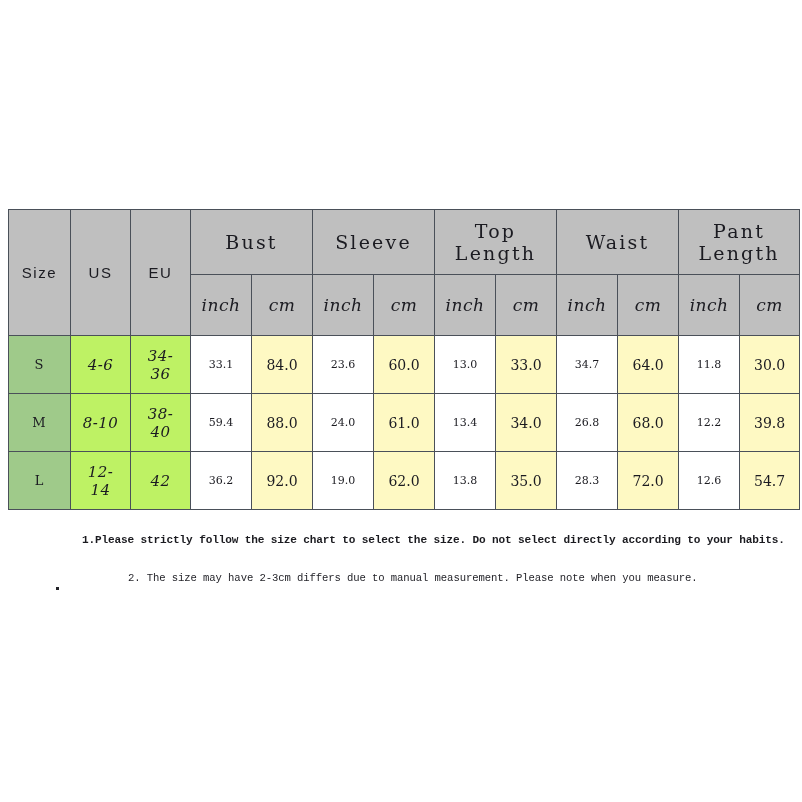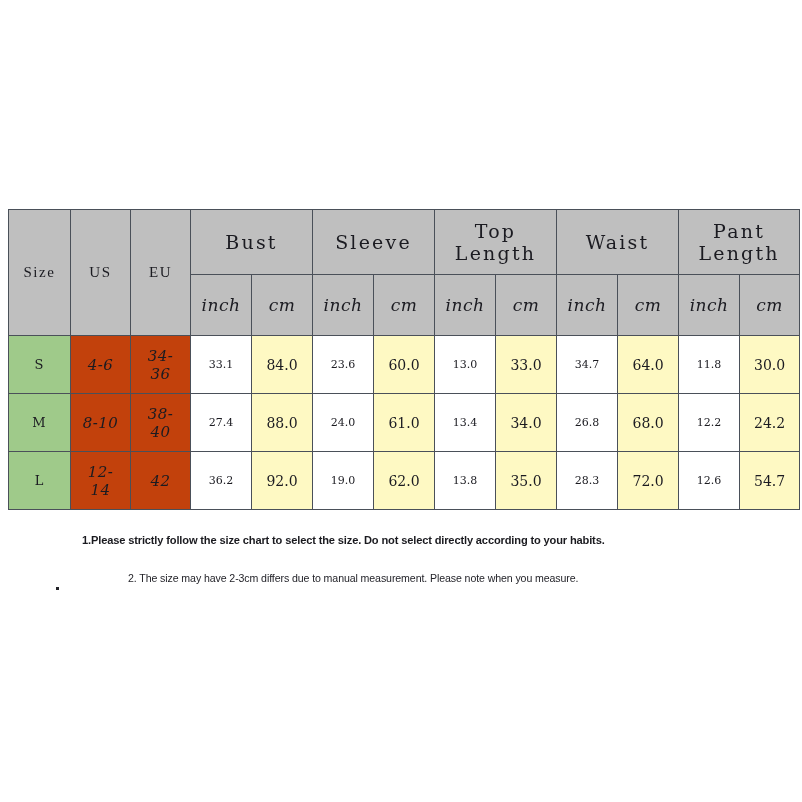--- a/index.html
+++ b/index.html
@@ -44,21 +44,21 @@
   th.grp {
     height: 65px;
     font-size: 19px;
     letter-spacing: 2.2px;
     font-family: "DejaVu Serif", serif;
     color: #242428;
   }
   th.side {
     font-size: 15px;
     letter-spacing: 1.6px;
-    font-family: Liberation Serif, serif;
+    font-family: Liberation Sans, sans-serif;
     color: #242428;
   }
   th.unit {
     height: 61px;
     font-size: 17px;
     font-style: italic;
     font-family: "DejaVu Serif", serif;
     letter-spacing: .5px;
     color: #28282e;
   }
@@ -67,21 +67,21 @@
   tbody tr { height: 58px; }
 
   td.size-cell {
     background: #9fca8a;
     font-size: 13px;
     font-family: "DejaVu Serif", serif;
     letter-spacing: 1px;
     color: #1e2a1a;
   }
   td.alpha-cell {
-    background: #c2410c;
+    background: #bef264;
     font-size: 15px;
     font-style: italic;
     font-weight: bold;
     font-family: "DejaVu Serif", serif;
     color: #10223a;
     letter-spacing: .5px;
   }
   td.val-inch {
     background: #ffffff;
     font-size: 11px;
@@ -103,21 +103,21 @@
   col.c-vlast{ width: 60px; }
 
   
   .notes {
     position: absolute;
     left: 0;
     top: 534px;
     width: 802px;
   }
   .note {
-    font-family: Liberation Sans, sans-serif;
+    font-family: Liberation Mono, monospace;
     color: #1a1a1f;
     white-space: nowrap;
   }
   .note-1 {
     position: absolute;
     left: 82px;
     top: 0px;
     font-size: 11.1px;
     font-weight: bold;
     letter-spacing: -0.15px;
@@ -196,30 +196,30 @@
         <td class="val-cm">33.0</td>
         <td class="val-inch">34.7</td>
         <td class="val-cm">64.0</td>
         <td class="val-inch">11.8</td>
         <td class="val-cm">30.0</td>
       </tr>
       <tr>
         <td class="size-cell">M</td>
         <td class="alpha-cell">8-10</td>
         <td class="alpha-cell">38-40</td>
-        <td class="val-inch">27.4</td>
+        <td class="val-inch">59.4</td>
         <td class="val-cm">88.0</td>
         <td class="val-inch">24.0</td>
         <td class="val-cm">61.0</td>
         <td class="val-inch">13.4</td>
         <td class="val-cm">34.0</td>
         <td class="val-inch">26.8</td>
         <td class="val-cm">68.0</td>
         <td class="val-inch">12.2</td>
-        <td class="val-cm">24.2</td>
+        <td class="val-cm">39.8</td>
       </tr>
       <tr>
         <td class="size-cell">L</td>
         <td class="alpha-cell">12-14</td>
         <td class="alpha-cell">42</td>
         <td class="val-inch">36.2</td>
         <td class="val-cm">92.0</td>
         <td class="val-inch">19.0</td>
         <td class="val-cm">62.0</td>
         <td class="val-inch">13.8</td>

